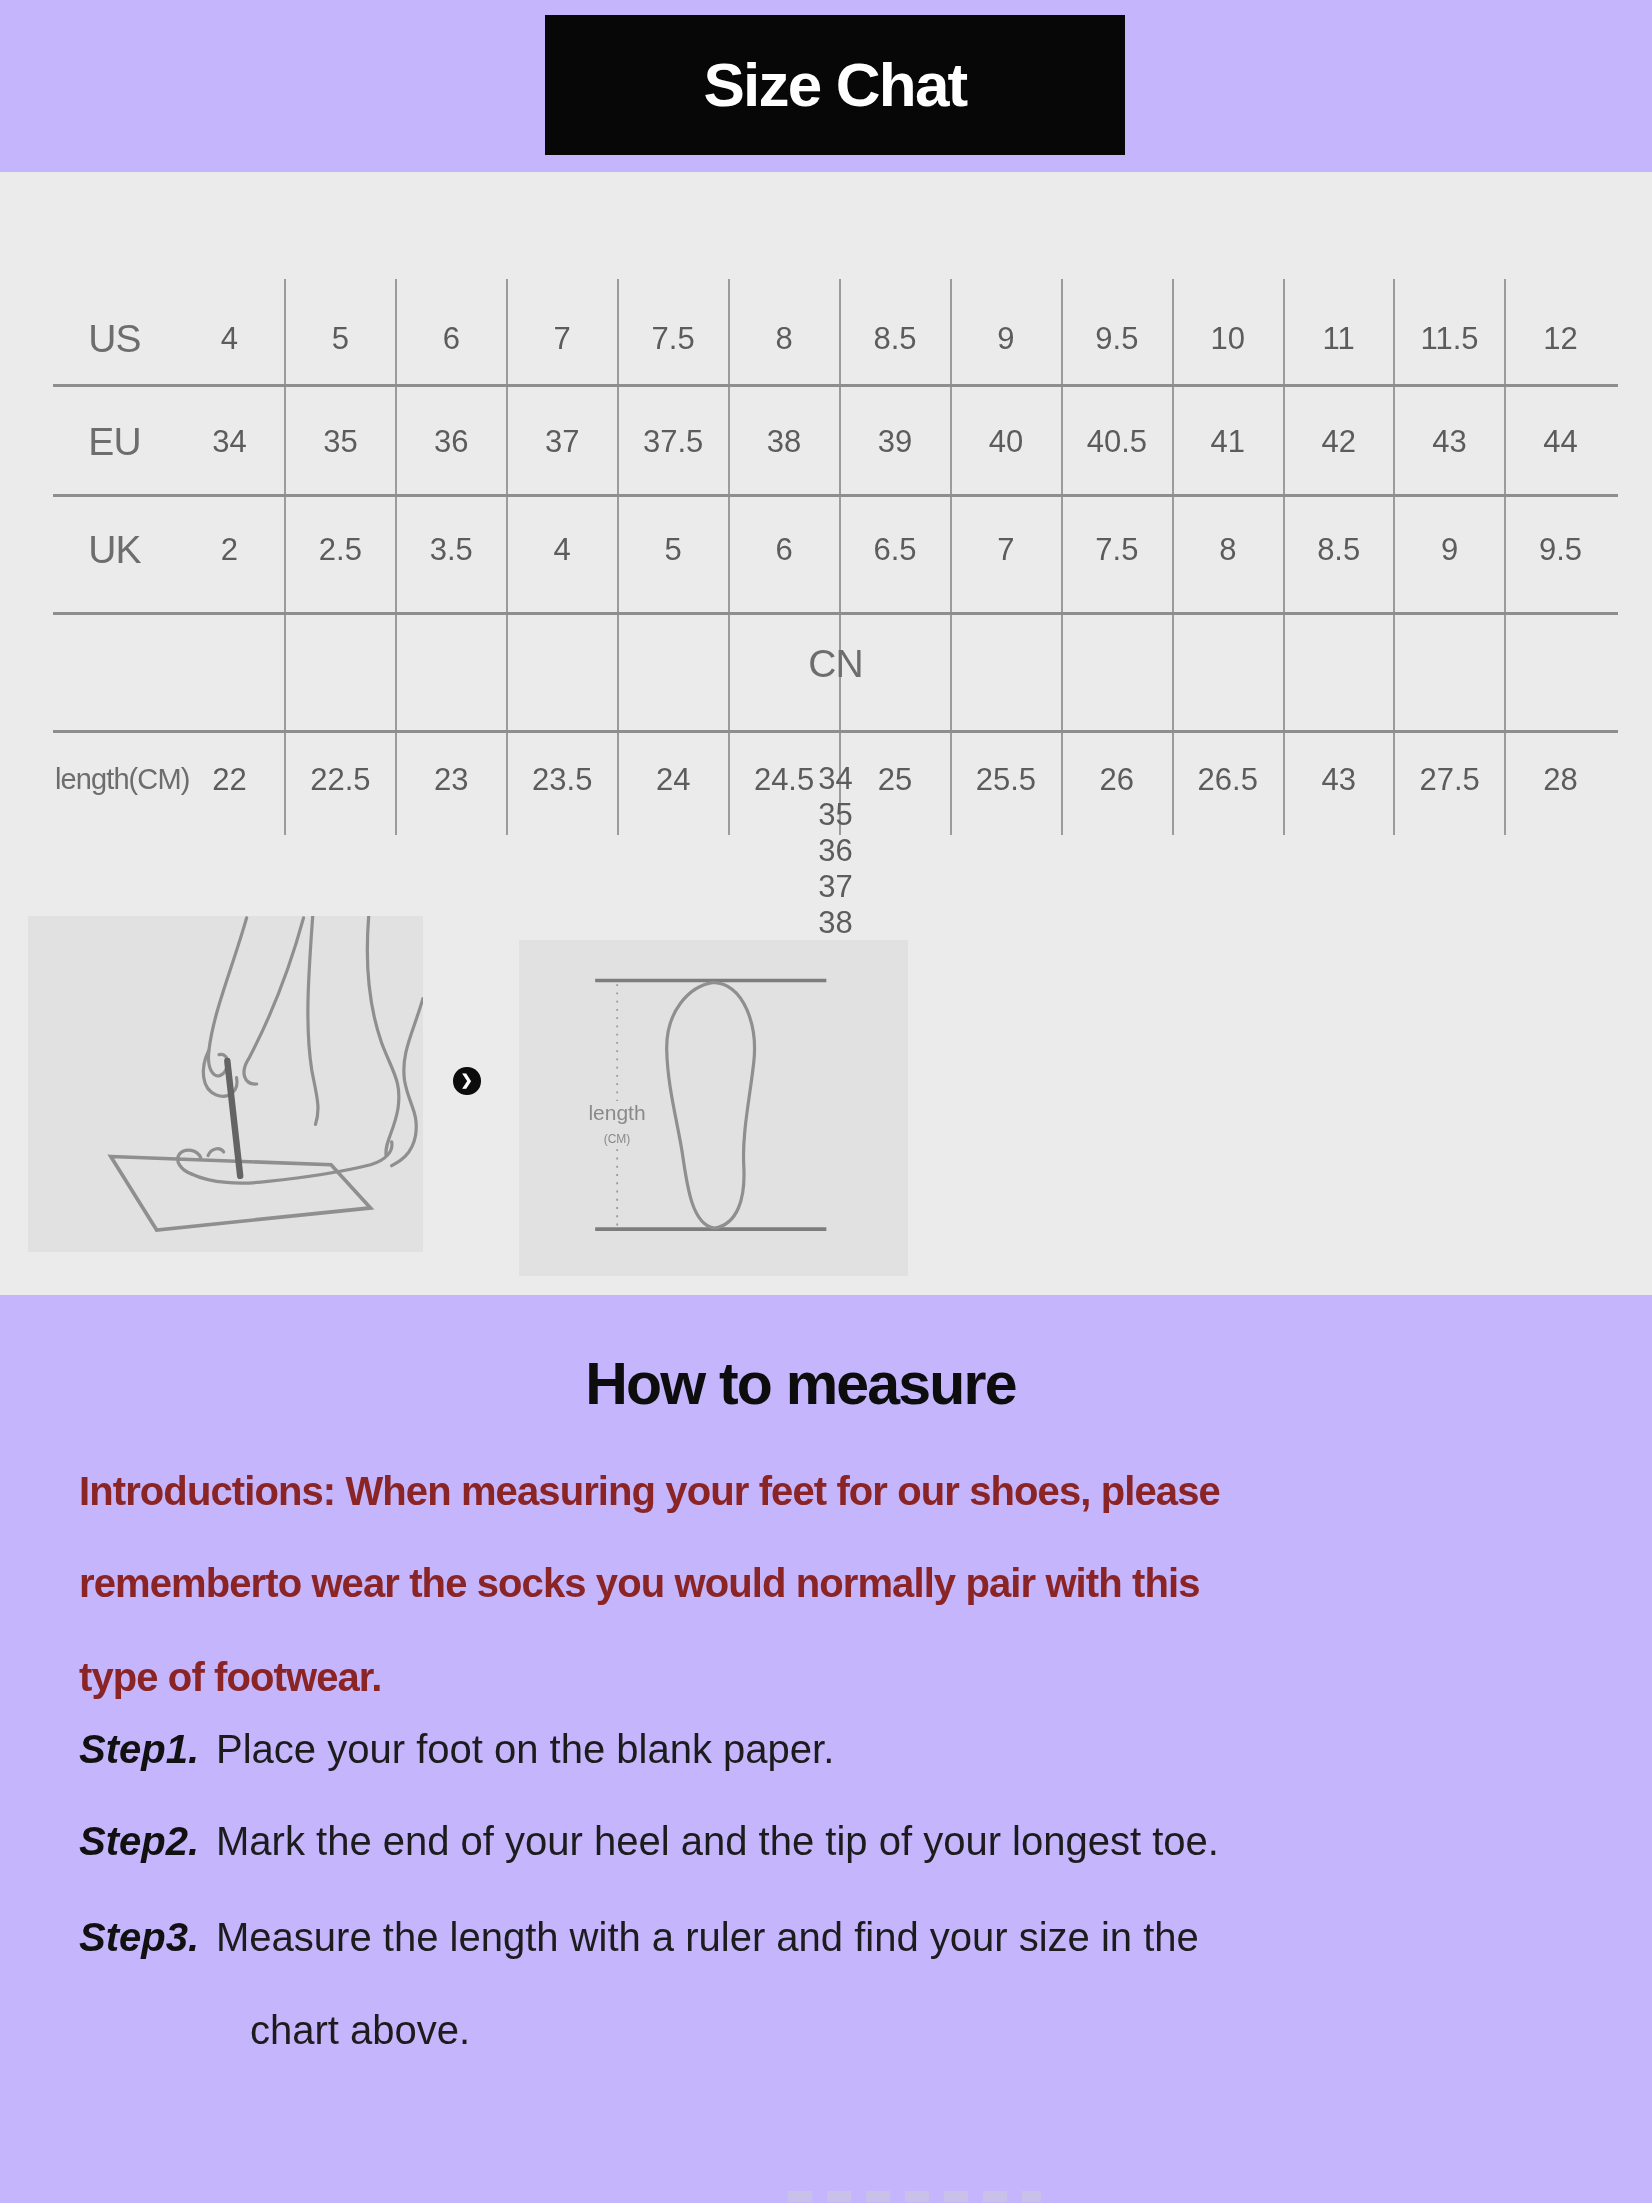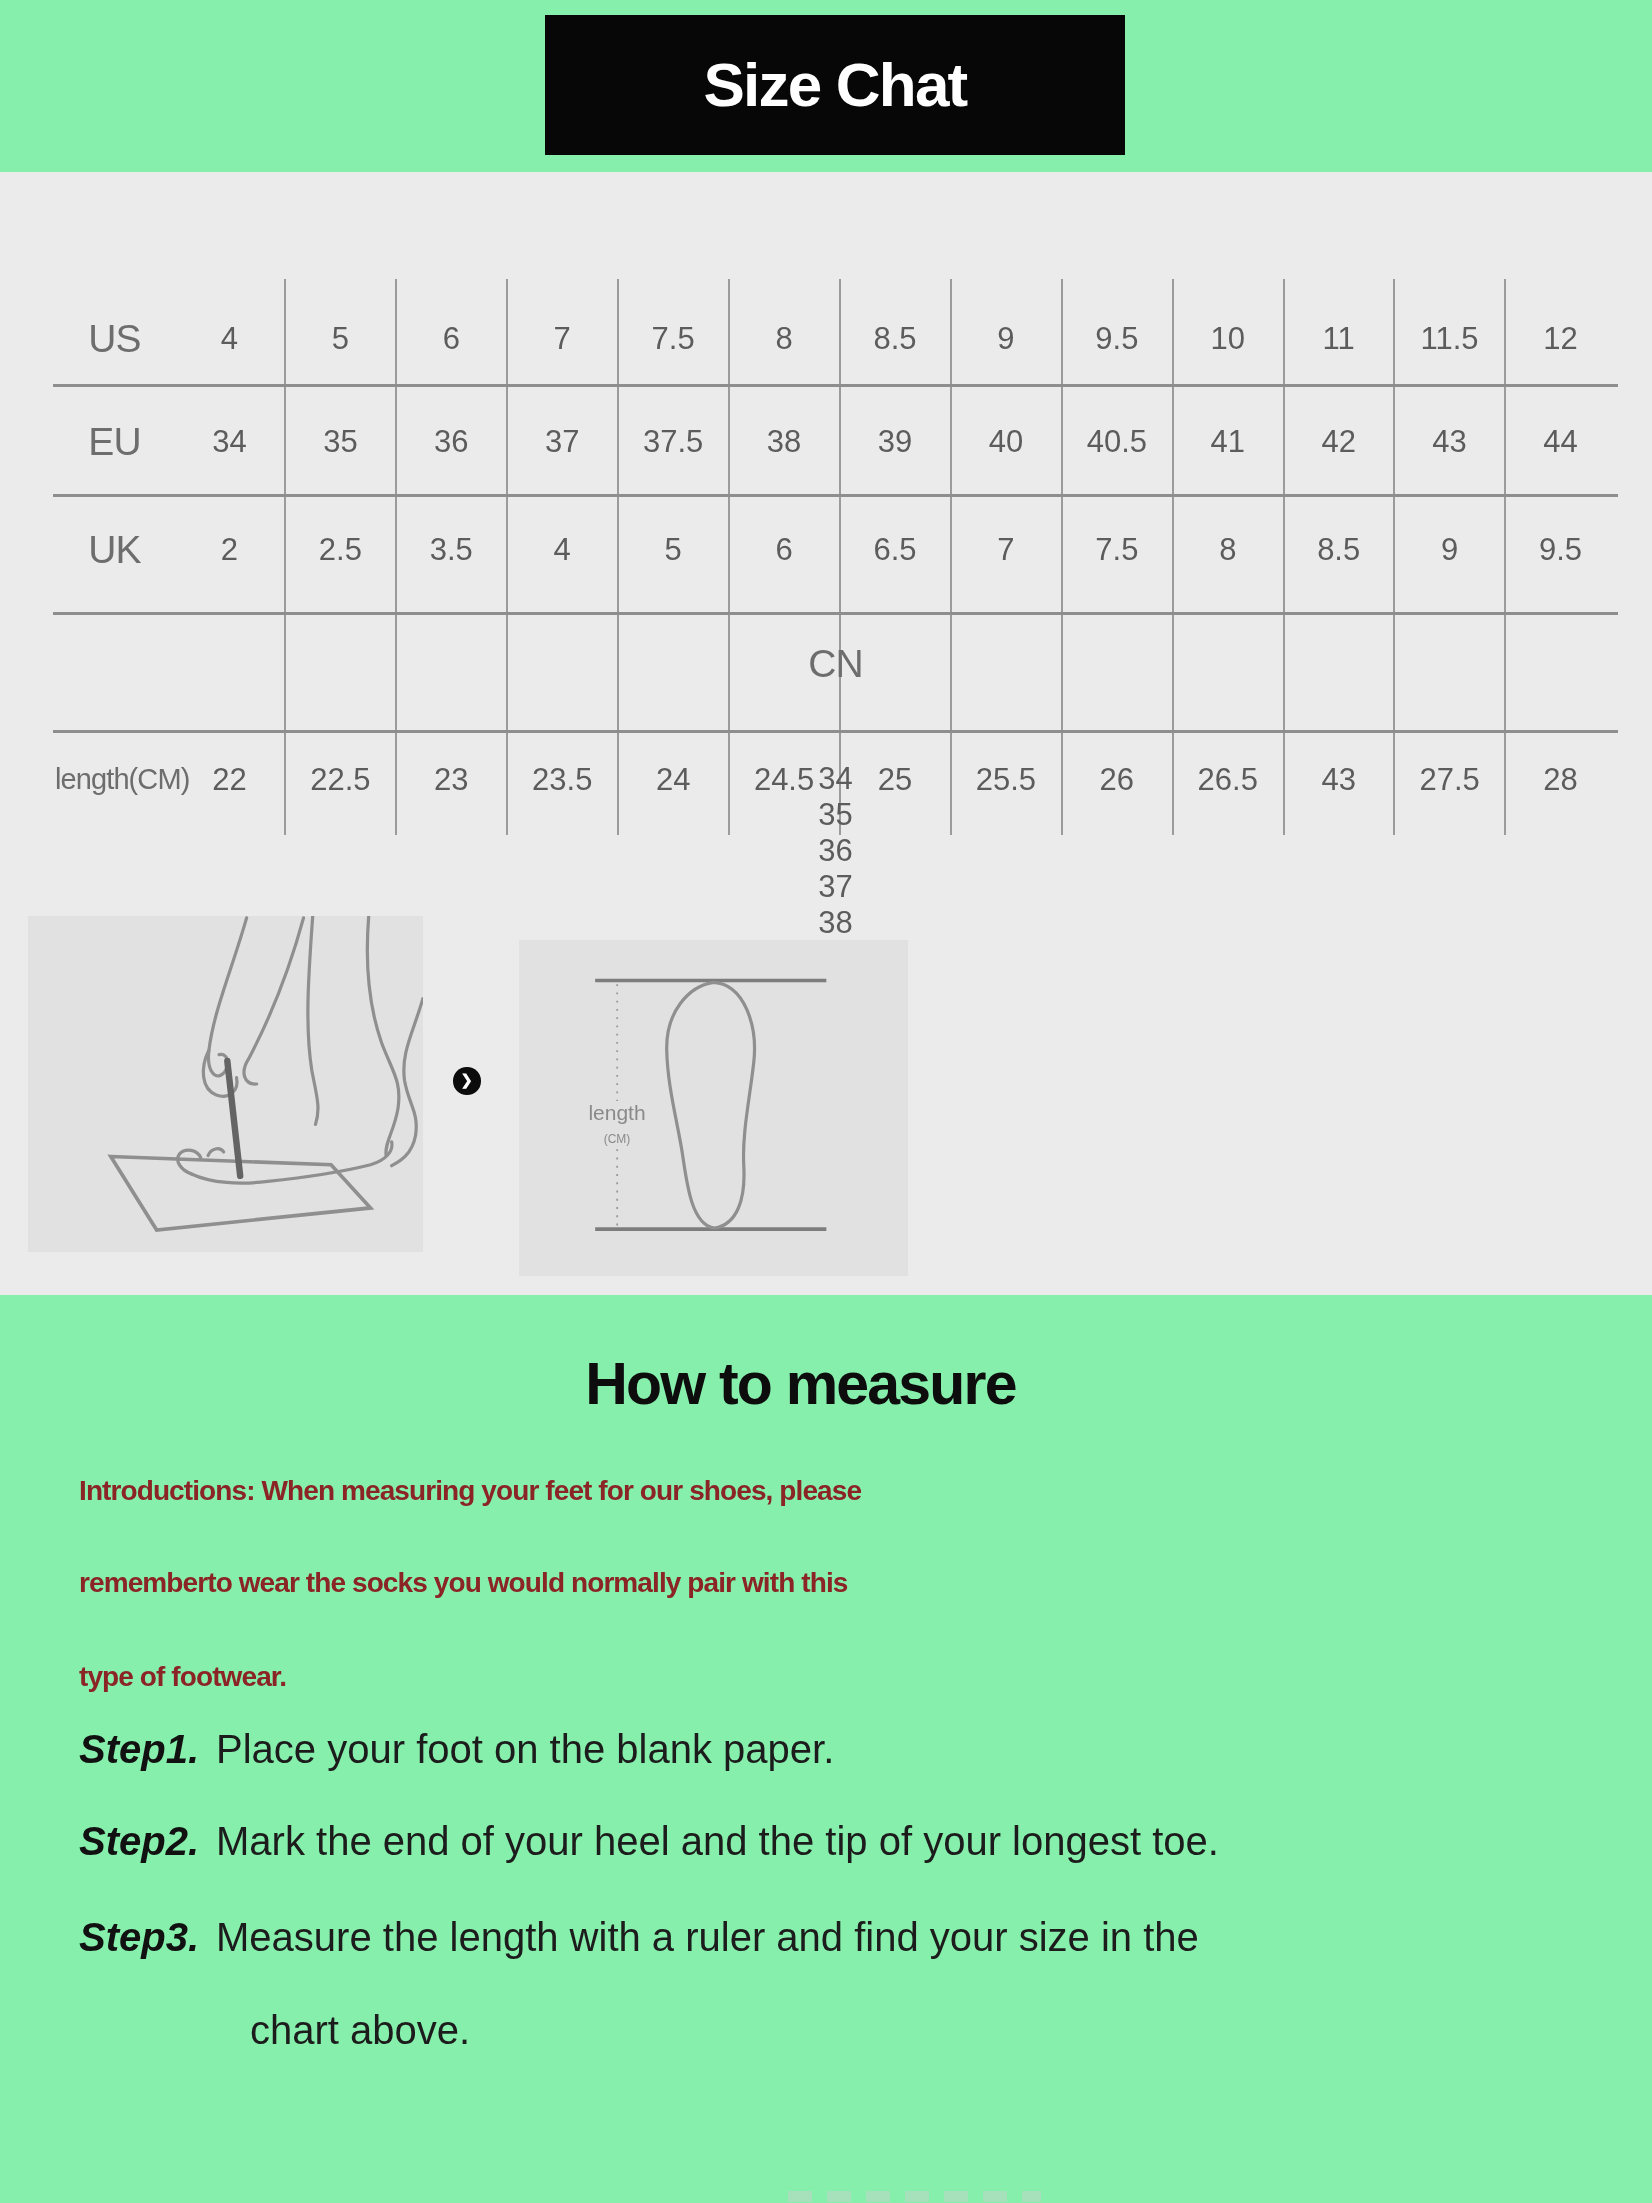--- a/index.html
+++ b/index.html
@@ -1,16 +1,16 @@
 <!DOCTYPE html>
 <html style="font-size:14.7px"><head>
 <meta charset="utf-8">
 <style>
   html,body{margin:0;padding:0;background:#ffffff;}
-  #page{position:relative;width:1653px;height:2204px;background:#86efac;overflow:hidden;
+  #page{position:relative;width:1653px;height:2204px;background:#c4b5fd;overflow:hidden;
         font-family:"Liberation Sans",sans-serif;}
 
   
   .banner{position:absolute;left:545px;top:14.7px;width:580px;height:140px;background:#070707;
           display:flex;align-items:center;justify-content:center;}
   .banner span{color:#ffffff;font-size:62px;font-weight:bold;letter-spacing:-1.8px;}
 
   
   .panel{position:absolute;left:0;top:172px;width:1653px;height:1123px;background:#ebebeb;}
 
@@ -33,21 +33,21 @@
                 background:#0c0c0c;display:flex;align-items:center;justify-content:center;}
   .arrow-circle span{color:#ffffff;font-size:14.7px;font-weight:bold;line-height:1;}
   .len-label{position:absolute;left:55px;top:161px;width:86px;text-align:center;
              background:#e1e1e1;color:#8a8a8a;}
   .len-label .l1{font-size:21px;}
   .len-label .l2{font-size:12px;margin-top:7px;}
 
   
   .h2m-heading{position:absolute;left:0;top:1350px;width:1601px;text-align:center;
                font-size:59px;font-weight:bold;color:#0d0d0d;letter-spacing:-1.8px;}
-  .red-line{position:absolute;left:79px;font-size:28px;line-height:48px;font-weight:bold;
+  .red-line{position:absolute;left:79px;font-size:40px;line-height:48px;font-weight:bold;
             color:#8b2424;letter-spacing:-0.9px;white-space:nowrap;}
   .step-line{position:absolute;left:79px;font-size:40px;line-height:48px;color:#1c1c1c;
              white-space:nowrap;}
   .step-label{font-weight:bold;margin-right:17px;color:#111111;font-style:italic;}
   .step-cont{position:absolute;left:250px;font-size:40px;line-height:48px;color:#1c1c1c;}
 
   
   .fragment{position:absolute;left:788px;top:2191px;width:253px;height:11px;opacity:.45;
             background:repeating-linear-gradient(90deg,#cfcfcf 0 24px,transparent 24px 39px);}
 </style>

